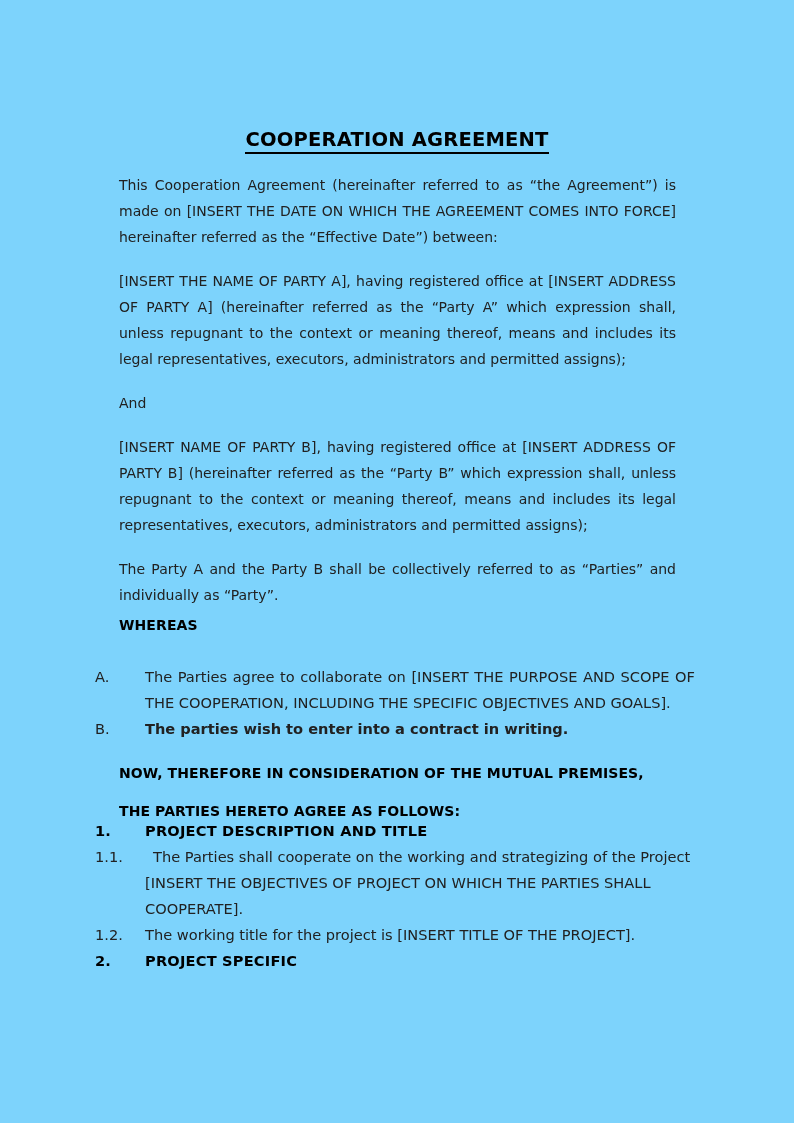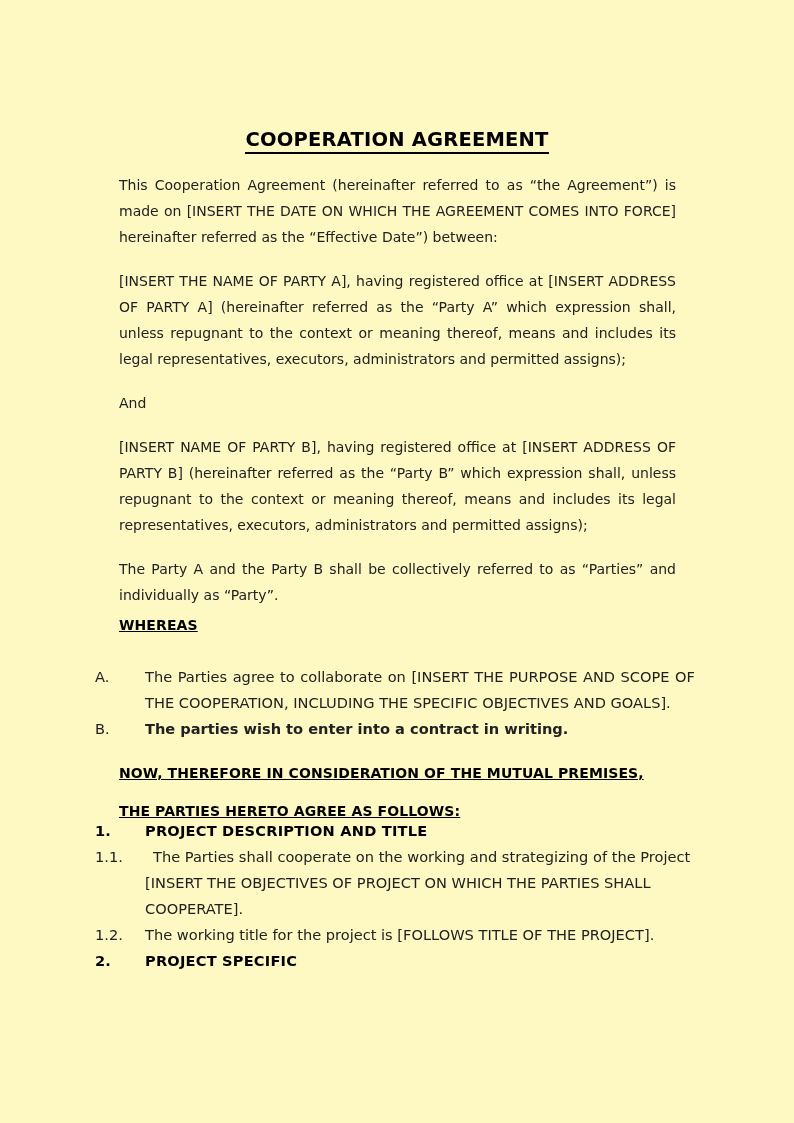--- a/index.html
+++ b/index.html
@@ -4,21 +4,21 @@
 <style>
   html, body {
     margin: 0;
     padding: 0;
     background: #ffffff;
   }
   .page {
     position: relative;
     width: 794px;
     height: 1123px;
-    background: #fef9c3;
+    background: #7dd3fc;
     font-family: "DejaVu Sans", "Liberation Sans", sans-serif;
     color: #1a1a1a;
     overflow: hidden;
     box-sizing: border-box;
   }
 
   
   .doc-title {
     position: absolute;
     left: 0;
@@ -51,21 +51,20 @@
   }
   .para.tight {
     margin-bottom: 4px;
   }
 
   .heading-bold {
     font-weight: bold;
     color: #000000;
     letter-spacing: 0.1px;
     text-align: left;
-    text-decoration: underline;
   }
 
   
   .alpha-list {
     position: absolute;
     left: 95px;
     width: 600px;
     font-size: 14.6px;
     line-height: 26px;
     color: #212121;
@@ -155,21 +154,21 @@
       <div class="num-text">PROJECT DESCRIPTION AND TITLE</div>
     </div>
 
     <div class="num-row">
       <div class="num-marker">1.1.</div>
       <div class="num-text" style="text-indent:8px;">The Parties shall cooperate on the working and strategizing of the Project [INSERT THE OBJECTIVES OF PROJECT ON WHICH THE PARTIES SHALL COOPERATE].</div>
     </div>
 
     <div class="num-row">
       <div class="num-marker">1.2.</div>
-      <div class="num-text">The working title for the project is [FOLLOWS TITLE OF THE PROJECT].</div>
+      <div class="num-text">The working title for the project is [INSERT TITLE OF THE PROJECT].</div>
     </div>
 
     <div class="num-row bold">
       <div class="num-marker">2.</div>
       <div class="num-text">PROJECT SPECIFIC</div>
     </div>
 
   </div>
 
 </div>

